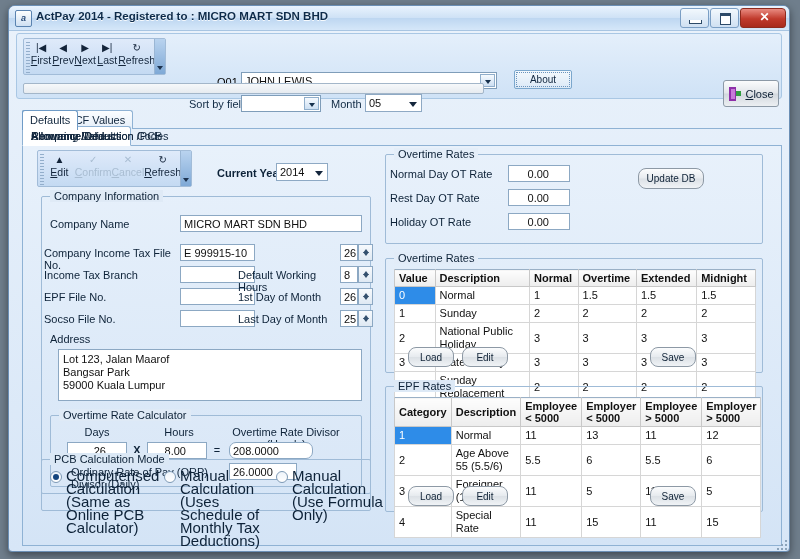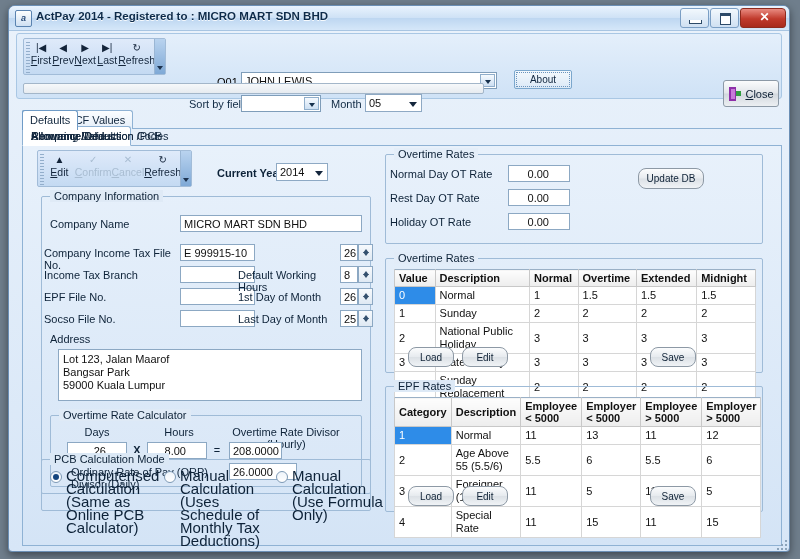--- a/index.html
+++ b/index.html
@@ -427,21 +427,21 @@
       <div class="gbox" style="left:8px;top:218px;width:312px;height:72px;background:rgba(255,255,255,.06);">
         <div class="gtitle" style="background:#dfeaf6;">Overtime Rate Calculator</div>
         <div class="flabel" style="left:14px;top:10px;width:64px;text-align:center;">Days</div>
         <div class="flabel" style="left:96px;top:10px;width:64px;text-align:center;">Hours</div>
         <div class="flabel" style="left:165px;top:10px;width:140px;text-align:center;">Overtime Rate Divisor (Hourly)</div>
 
         <div class="fin num" style="left:16px;top:26px;width:60px;height:17px;">26</div>
         <div class="flabel" style="left:78px;top:28px;width:16px;text-align:center;font-weight:bold;">X</div>
         <div class="fin num" style="left:96px;top:26px;width:60px;height:17px;">8.00</div>
         <div class="flabel" style="left:158px;top:28px;width:16px;text-align:center;">=</div>
-        <div class="fin" style="left:178px;top:26px;width:53px;height:17px;">208.0000</div>
+        <div class="fin" style="left:178px;top:26px;width:84px;height:17px;border-radius:7px;">208.0000</div>
 
         <div class="flabel" style="left:20px;top:50px;width:152px;">Ordinary Rate of Pay (ORP) Divisor (Daily)</div>
         <div class="fin" style="left:178px;top:47px;width:68px;height:17px;">26.0000</div>
       </div>
     </div>
 
     <div class="gbox" style="left:18px;top:313px;width:330px;height:52px;">
       <div class="gtitle" style="background:#dbe8f5;">PCB Calculation Mode</div>
 
       <div class="radio on" style="left:8px;top:11px;"></div>

